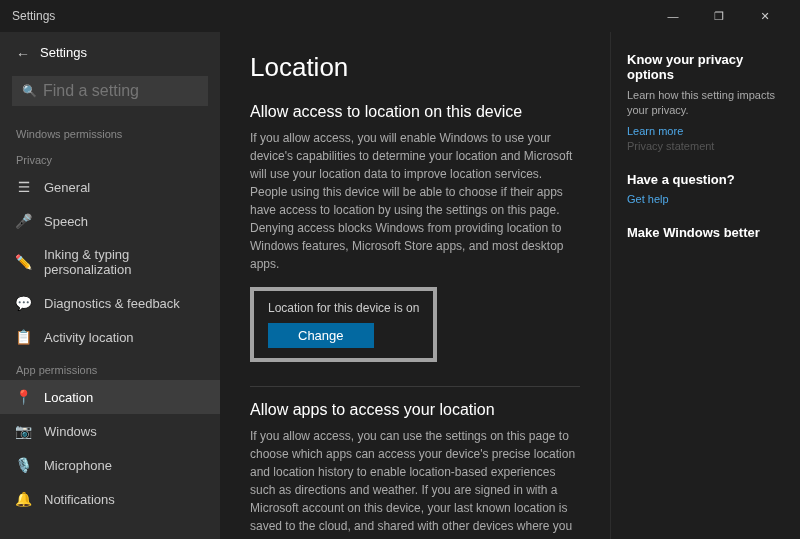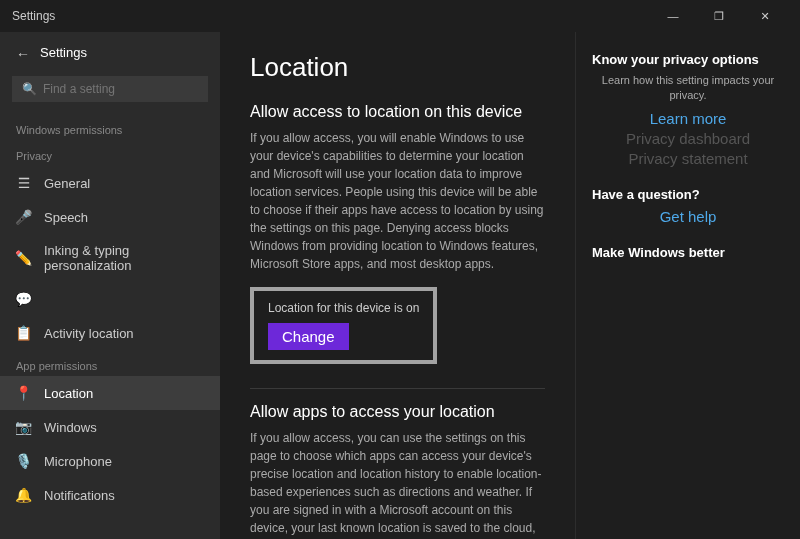--- a/index.html
+++ b/index.html
@@ -84,21 +84,21 @@
       font-size: 12px;
       display: flex;
       align-items: center;
       gap: 6px;
     }
     .search-box input {
       background: transparent;
       border: none;
       outline: none;
       color: #14b8a6;
-      font-size: 12px;
+      font-size: 16px;
       flex: 1;
     }
     .section-label {
       padding: 10px 16px 4px;
       font-size: 11px;
       color: #888;
       text-transform: none;
     }
     .nav-item {
       display: flex;
@@ -155,66 +155,64 @@
       padding: 10px 14px;
       display: inline-block;
       margin-bottom: 18px;
     }
     .device-box-text {
       font-size: 12px;
       color: #ccc;
       margin-bottom: 8px;
     }
     .change-btn {
-      background: #6d28d9;
+      background: #0369a1;
       border: none;
       color: #fff;
-      padding: 5px 14px;
-      font-size: 15px;
+      padding: 5px 30px;
+      font-size: 13px;
       cursor: pointer;
     }
 
     .divider {
       border: none;
       border-top: 1px solid #3a3a3a;
       margin: 6px 0 14px;
     }
 
     
     .right-panel {
-      width: 225px;
+      width: 190px;
       background: #1e1e1e;
       padding: 20px 16px;
       flex-shrink: 0;
       border-left: 1px solid #2d2d2d;
     }
     .right-panel-section {
       margin-bottom: 20px;
     }
     .right-panel-title {
       font-size: 13px;
       font-weight: 600;
       color: #fff;
       margin-bottom: 6px;
     }
     .right-panel-desc {
       font-size: 11px;
       color: #aaa;
       margin-bottom: 6px;
       line-height: 1.4;
-      text-align: center;
     }
     .right-panel-link {
       display: block;
-      font-size: 15px;
+      font-size: 11px;
       color: #4ea8e8;
       text-decoration: none;
       margin-bottom: 3px;
       cursor: pointer;
-      text-align: center;
     }
     .right-panel-link.disabled {
       color: #555;
       cursor: default;
     }
   </style>
 </head>
 <body>
 
 <div class="titlebar">
@@ -247,20 +245,21 @@
     <div class="nav-item">
       <span class="icon">🎤</span>
       <span>Speech</span>
     </div>
     <div class="nav-item">
       <span class="icon">✏️</span>
       <span>Inking &amp; typing personalization</span>
     </div>
     <div class="nav-item">
       <span class="icon">💬</span>
+      <span>Diagnostics &amp; feedback</span>
     </div>
     <div class="nav-item">
       <span class="icon">📋</span>
       <span>Activity location</span>
     </div>
 
     <div class="section-label">App permissions</div>
     <div class="nav-item active">
       <span class="icon">📍</span>
       <span>Location</span>
@@ -300,21 +299,20 @@
     
 
     
   </div>
 
   <div class="right-panel">
     <div class="right-panel-section">
       <div class="right-panel-title">Know your privacy options</div>
       <div class="right-panel-desc">Learn how this setting impacts your privacy.</div>
       <a class="right-panel-link">Learn more</a>
-      <a class="right-panel-link disabled">Privacy dashboard</a>
       <a class="right-panel-link disabled">Privacy statement</a>
     </div>
 
     <div class="right-panel-section">
       <div class="right-panel-title">Have a question?</div>
       <a class="right-panel-link">Get help</a>
     </div>
 
     <div class="right-panel-section">
       <div class="right-panel-title">Make Windows better</div>

